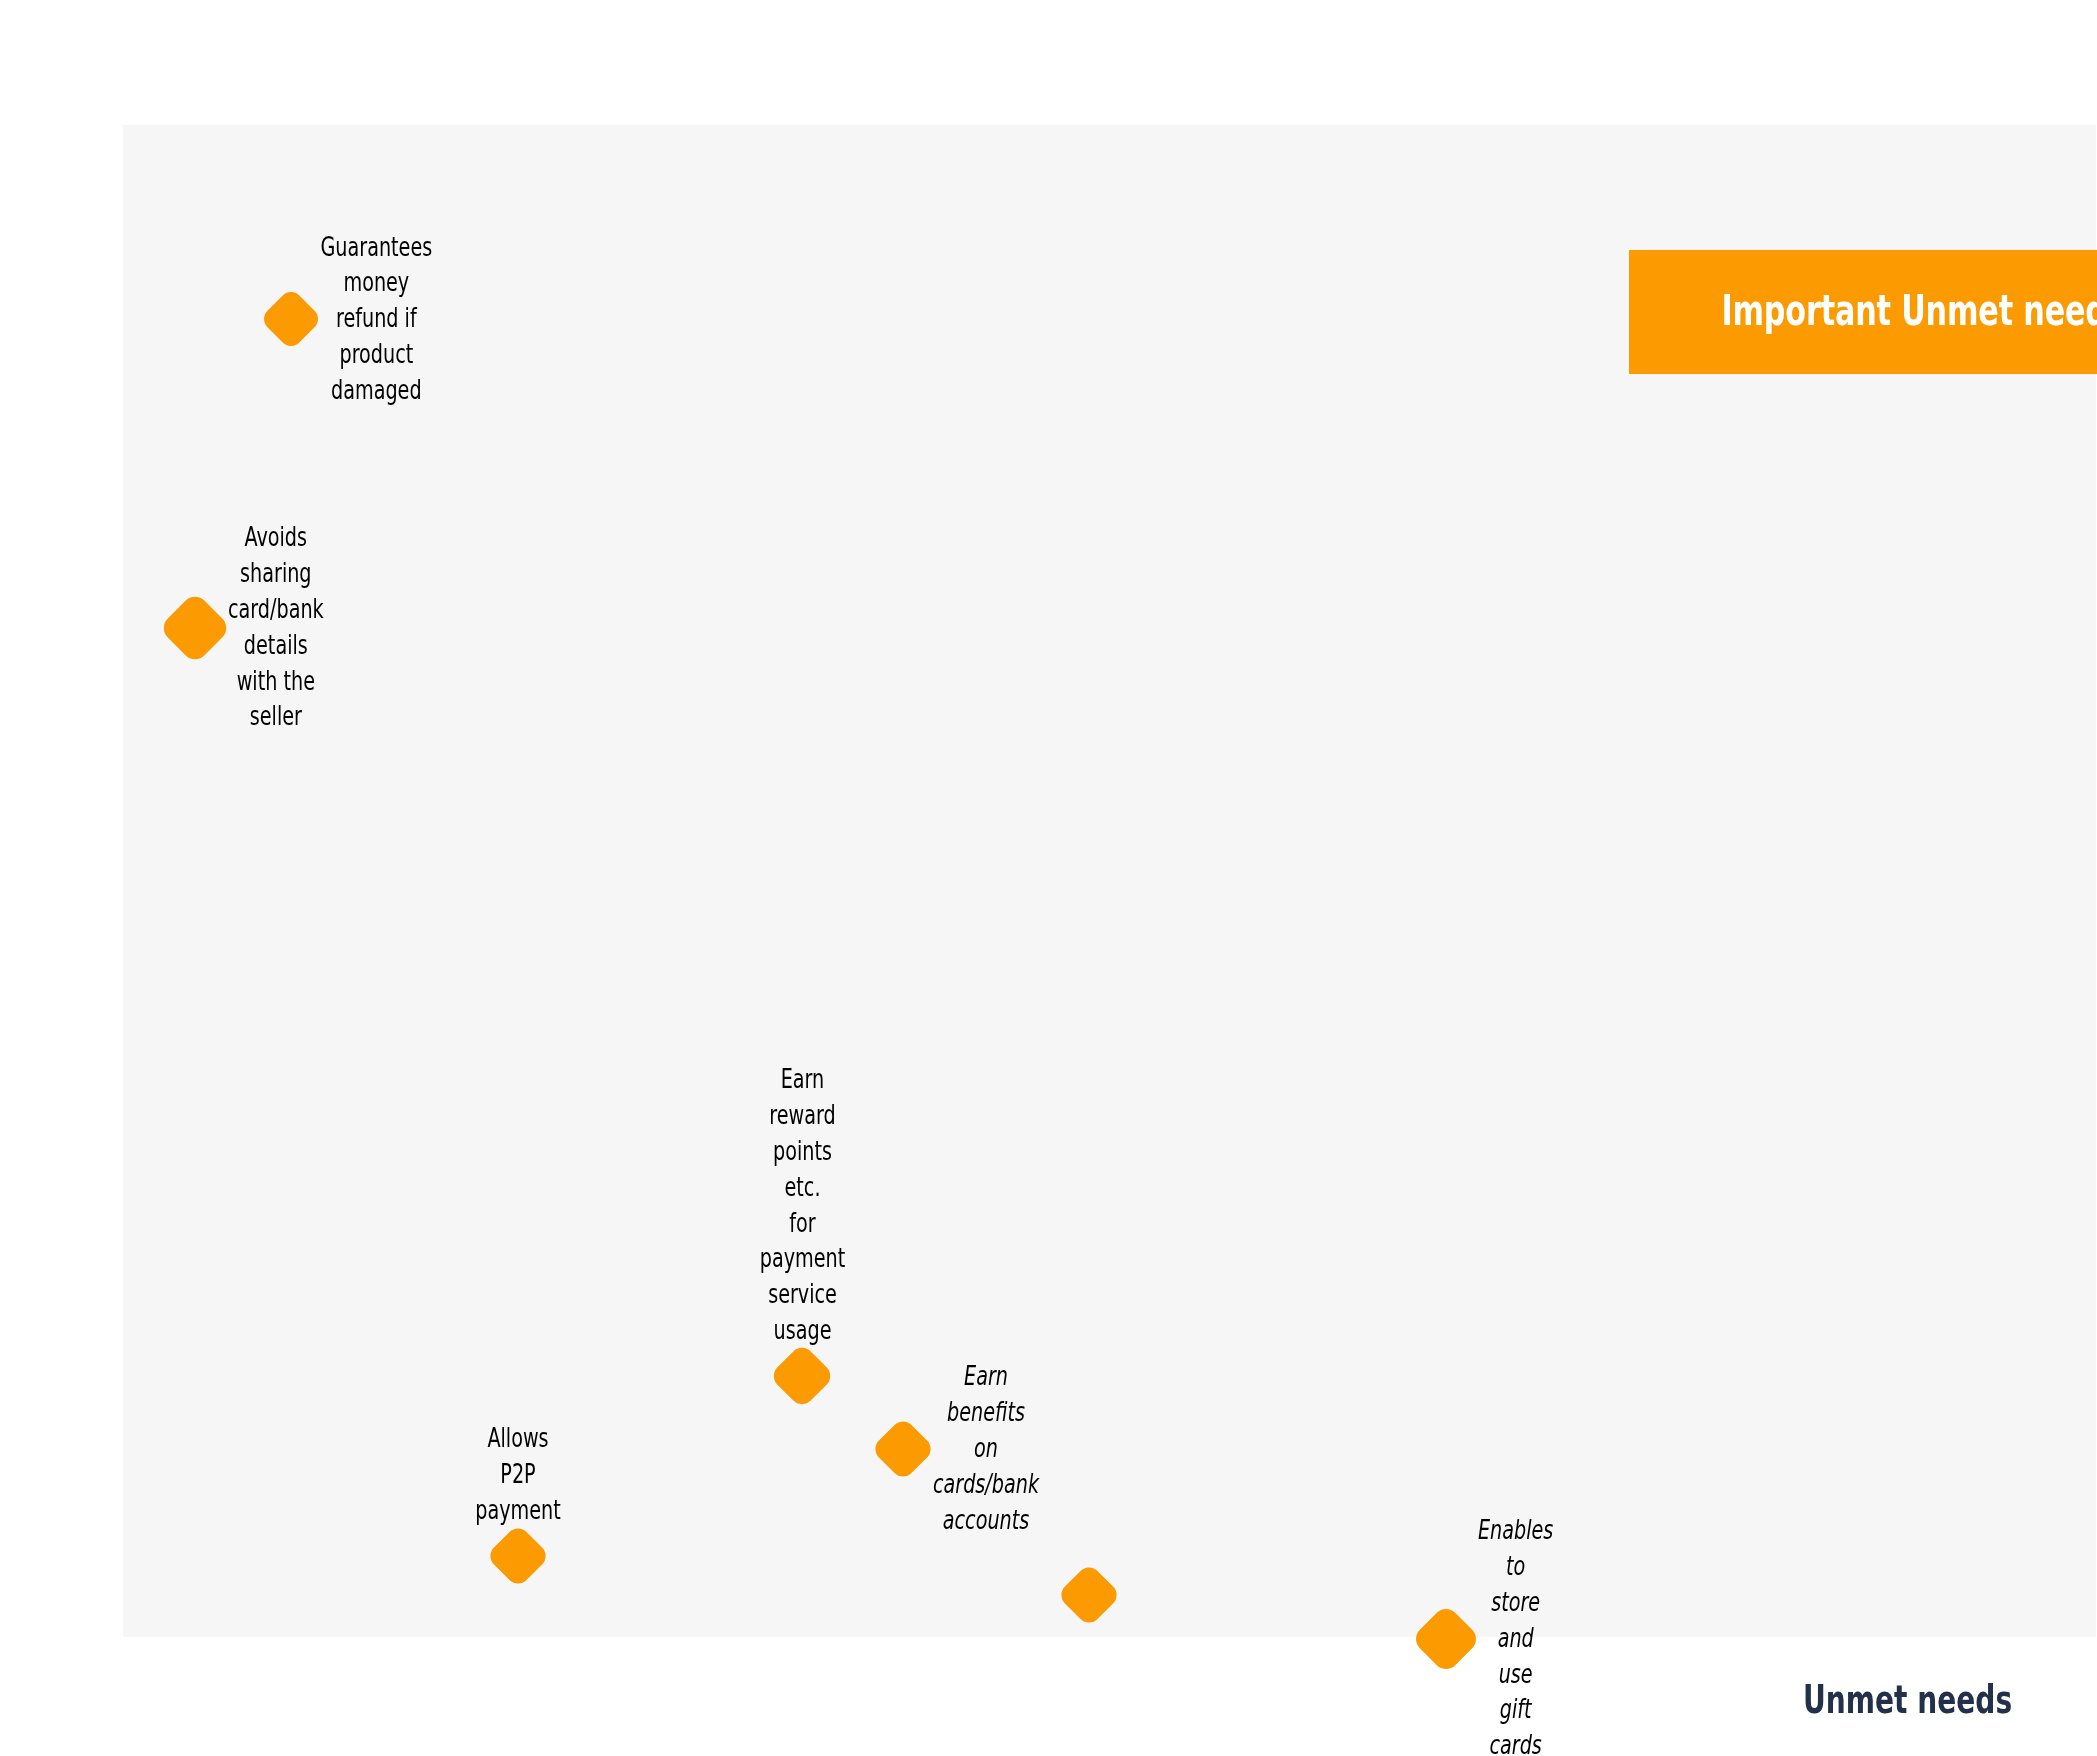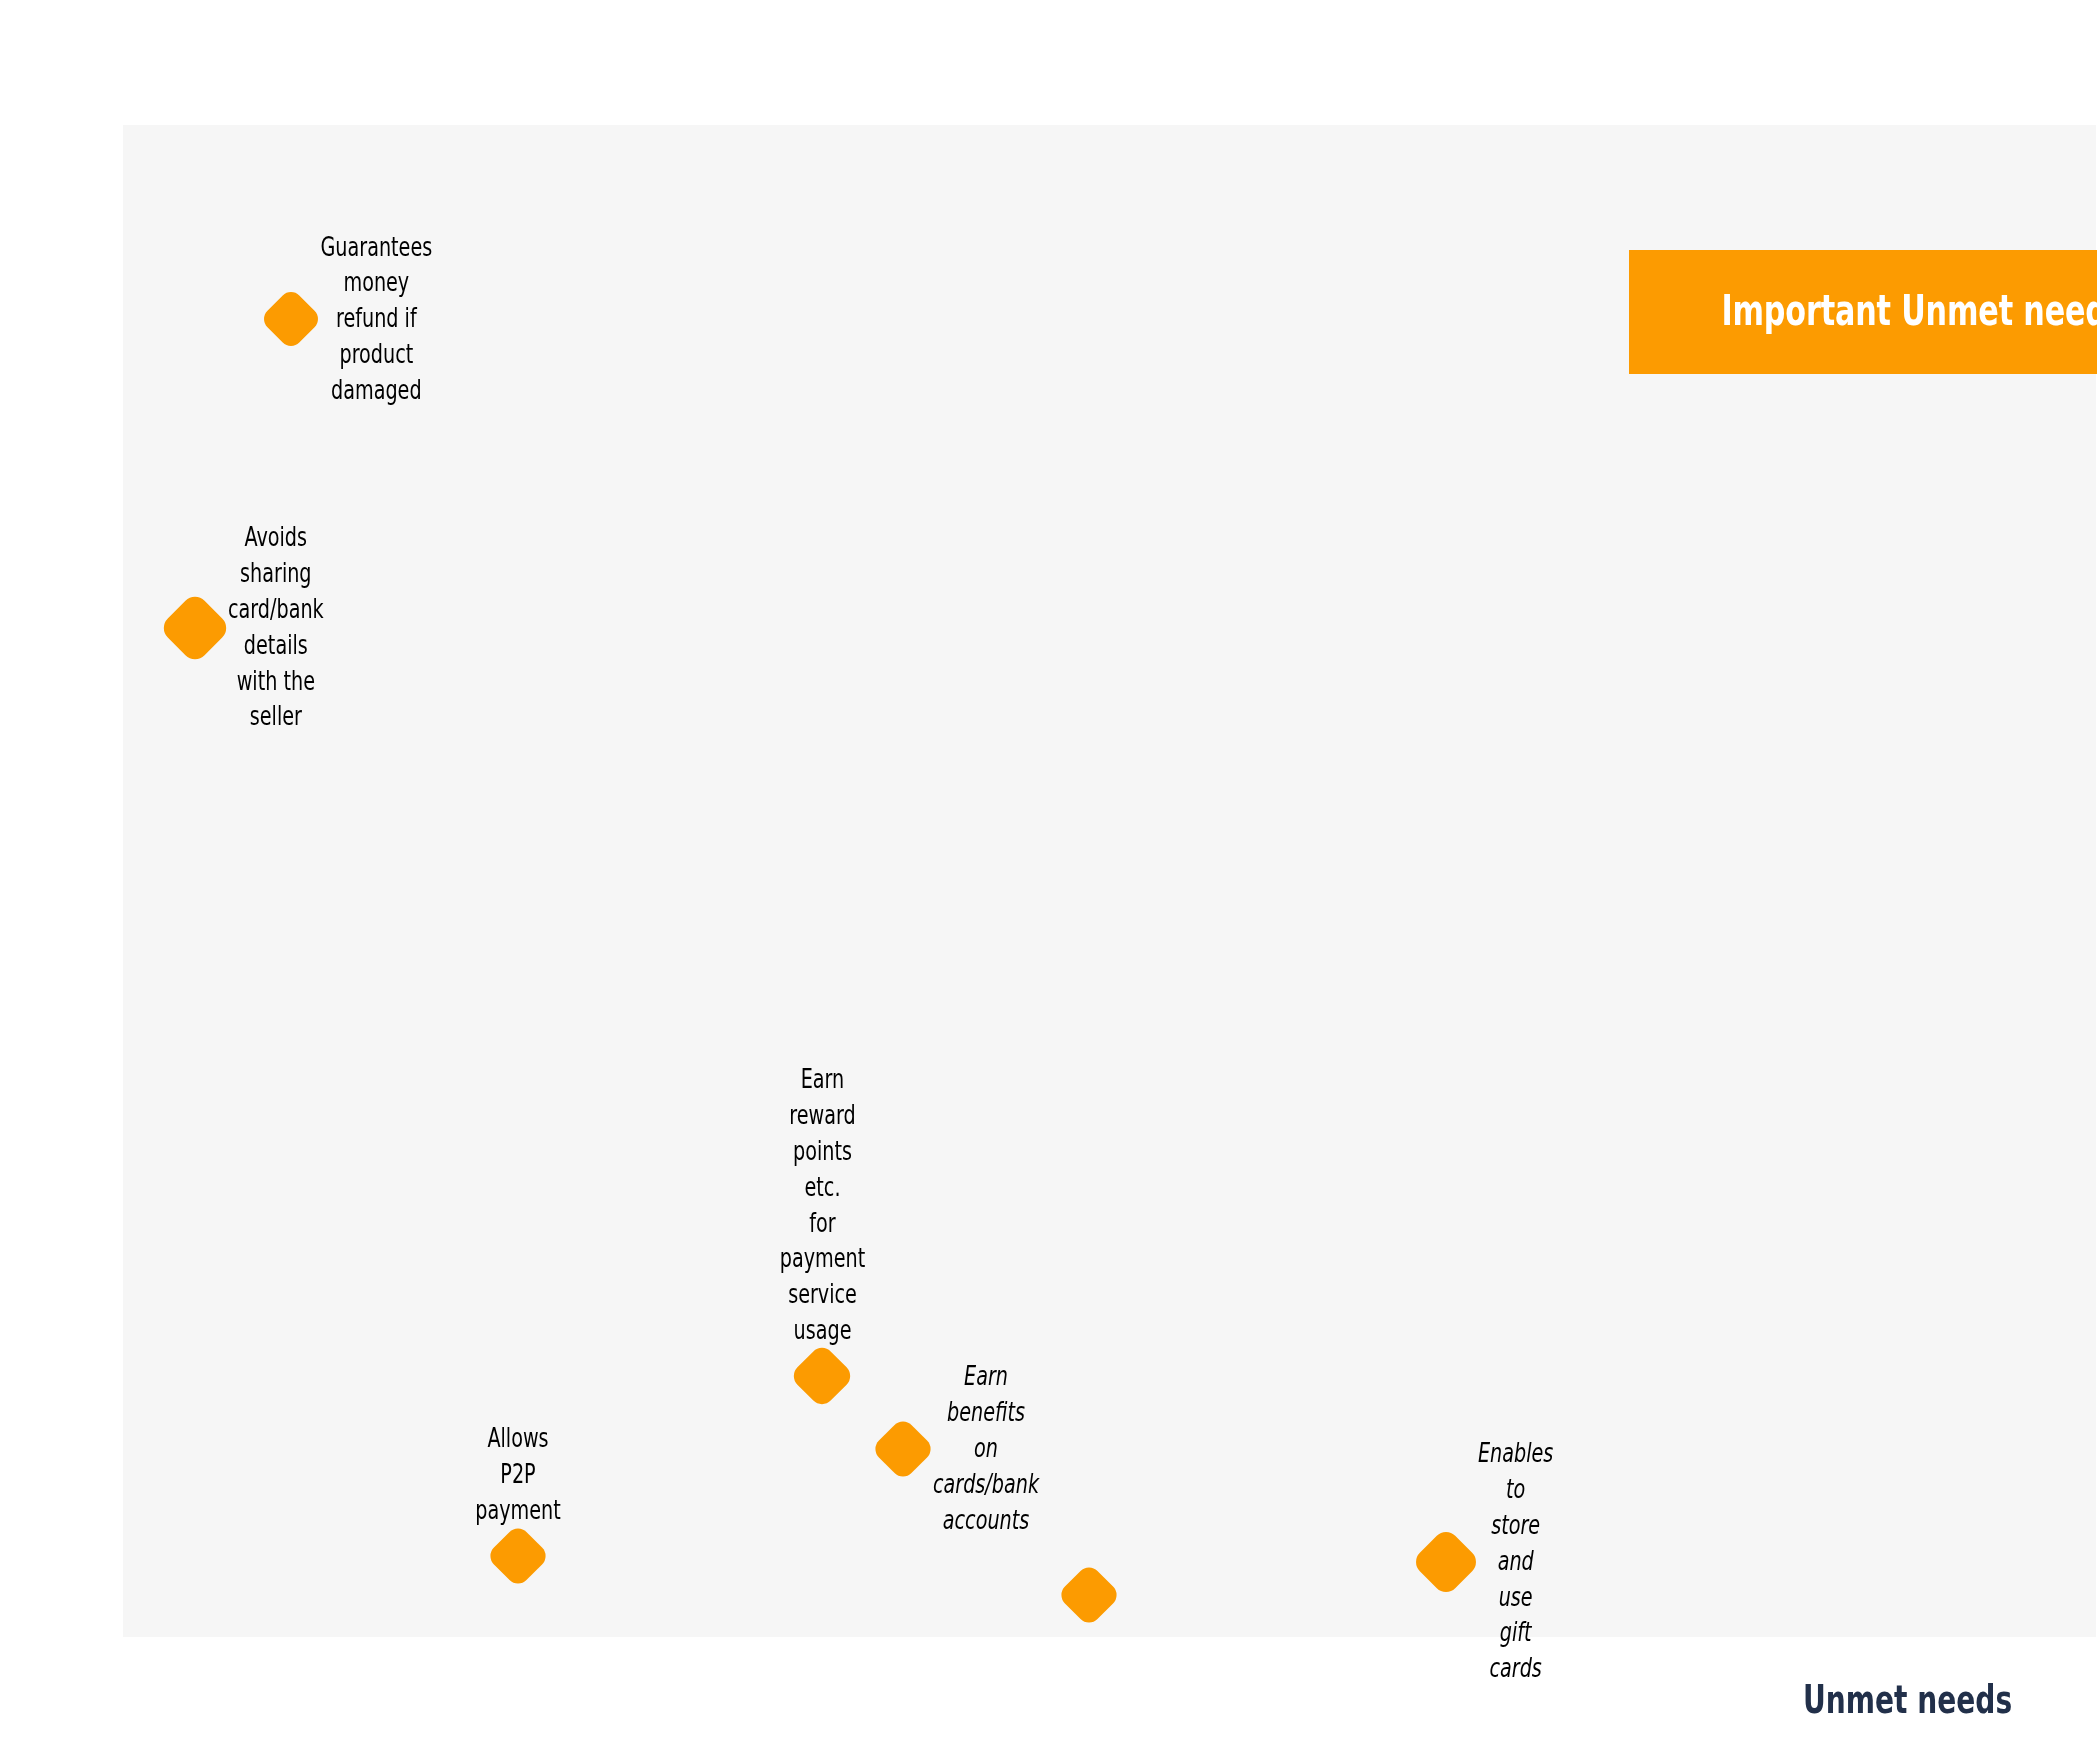--- a/index.html
+++ b/index.html
@@ -114,40 +114,40 @@
         <div class="point-label label-right" style="margin-left: 6.8px;">Guarantees money
 refund if product
 damaged</div>
       </div>
       <div class="data-point" style="left: 72px; top: 503px; width: 52px; height: 52px;">
         <div class="marker" style="width: 52px; height: 52px; background: rgb(252, 155, 1);"></div>
         <div class="point-label label-right" style="margin-left: 6.8px;">Avoids sharing
 card/bank details
 with the seller</div>
       </div>
-      <div class="data-point" style="left: 699px; top: 1251px; width: 47px; height: 47px; text-decoration: underline;">
+      <div class="data-point" style="left: 679px; top: 1251px; width: 47px; height: 47px; text-decoration: underline;">
         <div class="marker" style="width: 47px; height: 47px; background: rgb(252, 155, 1);"></div>
         <div class="point-label label-above">Earn reward points etc.
 for payment service
 usage</div>
       </div>
       <div class="data-point" style="left: 780px; top: 1324px; width: 46px; height: 46px; font-style: italic;">
         <div class="marker" style="width: 46px; height: 46px; background: rgb(252, 155, 1);"></div>
         <div class="point-label label-right" style="margin-left: 6.8px;">Earn benefits  on
 cards/bank accounts</div>
       </div>
       <div class="data-point" style="left: 395px; top: 1431px; width: 46px; height: 46px;">
         <div class="marker" style="width: 46px; height: 46px; background: rgb(252, 155, 1);"></div>
         <div class="point-label label-above">Allows P2P
 payment</div>
       </div>
       <div class="data-point" style="left: 966px; top: 1470px; width: 46px; height: 46px;">
         <div class="marker" style="width: 46px; height: 46px; background: rgb(252, 155, 1);"></div>
       </div>
-      <div class="data-point" style="left: 1323px; top: 1437px; width: 50px; height: 50px; font-style: italic;">
+      <div class="data-point" style="left: 1323px; top: 1514px; width: 50px; height: 50px; font-style: italic;">
         <div class="marker" style="width: 50px; height: 50px; background: rgb(252, 155, 1);"></div>
         <div class="point-label label-right" style="margin-left: 6.8px;">Enables to
 store and use
 gift cards</div>
       </div>
     </div>
 
 </div>
 
 <div id="axis-label-x">Unmet needs</div>

